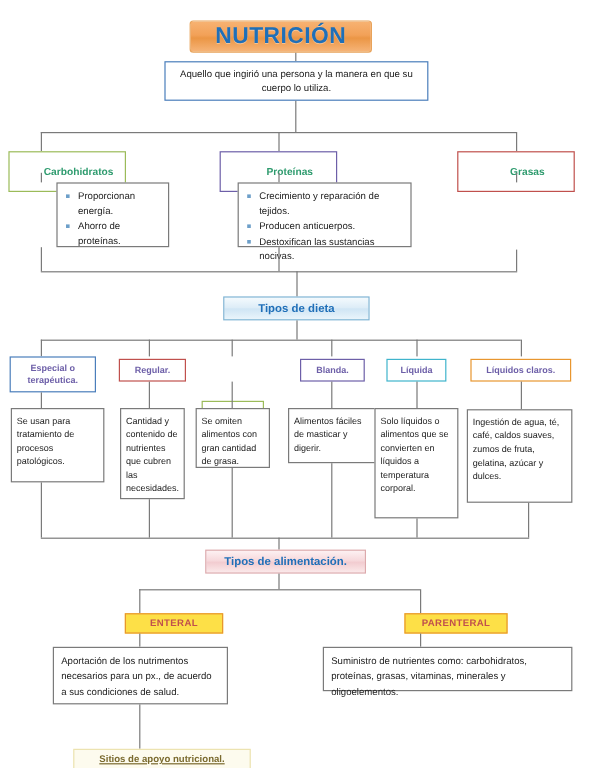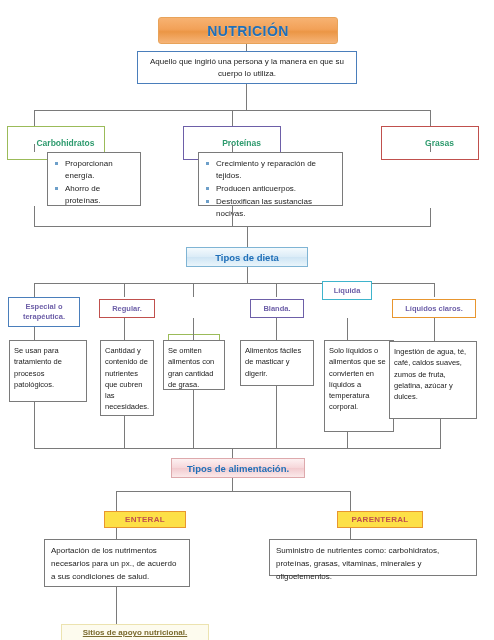--- a/index.html
+++ b/index.html
@@ -24,26 +24,26 @@
     position: absolute;
     background: #7a7a7a;
   }
   .lnv { width: 1px; }
   .lnh { height: 1px; }
 
   
   #nutricion {
     position: absolute;
     left: 158px; top: 17px;
-    width: 180px; height: 27px;
+    width: 152px; height: 27px;
     border: 1px solid #e8a35a;
     border-radius: 3px;
     background: linear-gradient(to bottom, #f7b272 0%, #f2a158 45%, #eb9645 55%, #f6b478 100%);
     color: #1f6fb8;
-    font-size: 14px;
+    font-size: 19px;
     font-weight: bold;
     letter-spacing: .4px;
     display: flex;
     align-items: center;
     justify-content: center;
     text-shadow: 0 1px 0 rgba(255,255,255,.35);
   }
 
   
   #definicion {
@@ -263,39 +263,39 @@
   </div>
   <div class="diet-hdr" style="left: 99px; top: 299px; width: 56px; height: 19px; border: 1.5px solid rgb(192, 80, 77); color: rgb(109, 95, 168);">
     <span>Regular.</span>
   </div>
   <div class="diet-hdr" style="left: 168px; top: 299px; width: 52px; height: 19px; border: 1.5px solid rgb(155, 187, 89); color: rgb(109, 95, 168); margin-top: 35px;">
     <span>Ligera.</span>
   </div>
   <div class="diet-hdr" style="left: 250px; top: 299px; width: 54px; height: 19px; border: 1.5px solid rgb(109, 95, 168); color: rgb(109, 95, 168);">
     <span>Blanda.</span>
   </div>
-  <div class="diet-hdr" style="left: 322px; top: 281px; width: 50px; height: 19px; border: 1.5px solid rgb(63, 180, 204); color: rgb(109, 95, 168);">
+  <div class="diet-hdr" style="left: 322px; top: 299px; width: 50px; height: 19px; border: 1.5px solid rgb(63, 180, 204); color: rgb(109, 95, 168);">
     <span>Líquida</span>
   </div>
   <div class="diet-hdr" style="left: 392px; top: 299px; width: 84px; height: 19px; border: 1.5px solid rgb(232, 150, 47); color: rgb(109, 95, 168);">
     <span>Líquidos claros.</span>
   </div>
 
   <div class="ln lnv" style="left: 34px; top: 327px; height: 13px; background: rgb(122, 122, 122);"></div>
   <div class="ln lnv" style="left: 124px; top: 318px; height: 22px; background: rgb(122, 122, 122);"></div>
   <div class="ln lnv" style="left: 193px; top: 318px; height: 22px; background: rgb(122, 122, 122);"></div>
   <div class="ln lnv" style="left: 276px; top: 318px; height: 22px; background: rgb(122, 122, 122);"></div>
   <div class="ln lnv" style="left: 347px; top: 318px; height: 22px; background: rgb(122, 122, 122);"></div>
   <div class="ln lnv" style="left: 434px; top: 318px; height: 23px; background: rgb(122, 122, 122);"></div>
 
   <div class="diet-body" style="left:9px; top:340px; width:78px; height:62px;">Se usan para tratamiento de procesos patológicos.</div>
   <div class="diet-body" style="left:100px; top:340px; width:54px; height:76px;">Cantidad y contenido de nutrientes que cubren las necesidades.</div>
   <div class="diet-body" style="left:163px; top:340px; width:62px; height:50px;">Se omiten alimentos con gran cantidad de grasa.</div>
   <div class="diet-body" style="left:240px; top:340px; width:74px; height:46px;">Alimentos fáciles de masticar y digerir.</div>
-  <div class="diet-body" style="left:324px; top:340px; width:70px; height:92px;">Solo líquidos o alimentos que se convierten en líquidos a temperatura corporal.</div>
+  <div class="diet-body" style="left:312px; top:340px; width:70px; height:92px;">Solo líquidos o alimentos que se convierten en líquidos a temperatura corporal.</div>
   <div class="diet-body" style="left:389px; top:341px; width:88px; height:78px;">Ingestión de agua, té, café, caldos suaves, zumos de fruta, gelatina, azúcar y dulces.</div>
 
   <div class="ln lnv" style="left: 34px; top: 402px; height: 46px; background: rgb(122, 122, 122);"></div>
   <div class="ln lnv" style="left: 124px; top: 416px; height: 32px; background: rgb(122, 122, 122);"></div>
   <div class="ln lnv" style="left: 193px; top: 390px; height: 58px; background: rgb(122, 122, 122);"></div>
   <div class="ln lnv" style="left: 276px; top: 386px; height: 62px; background: rgb(122, 122, 122);"></div>
   <div class="ln lnv" style="left: 347px; top: 432px; height: 16px; background: rgb(122, 122, 122);"></div>
   <div class="ln lnv" style="left: 440px; top: 419px; height: 29px; background: rgb(122, 122, 122);"></div>
   <div class="ln lnh" style="left: 34px; top: 448px; width: 407px; background: rgb(122, 122, 122);"></div>
   <div class="ln lnv" style="left: 232px; top: 448px; height: 10px; background: rgb(122, 122, 122);"></div>

